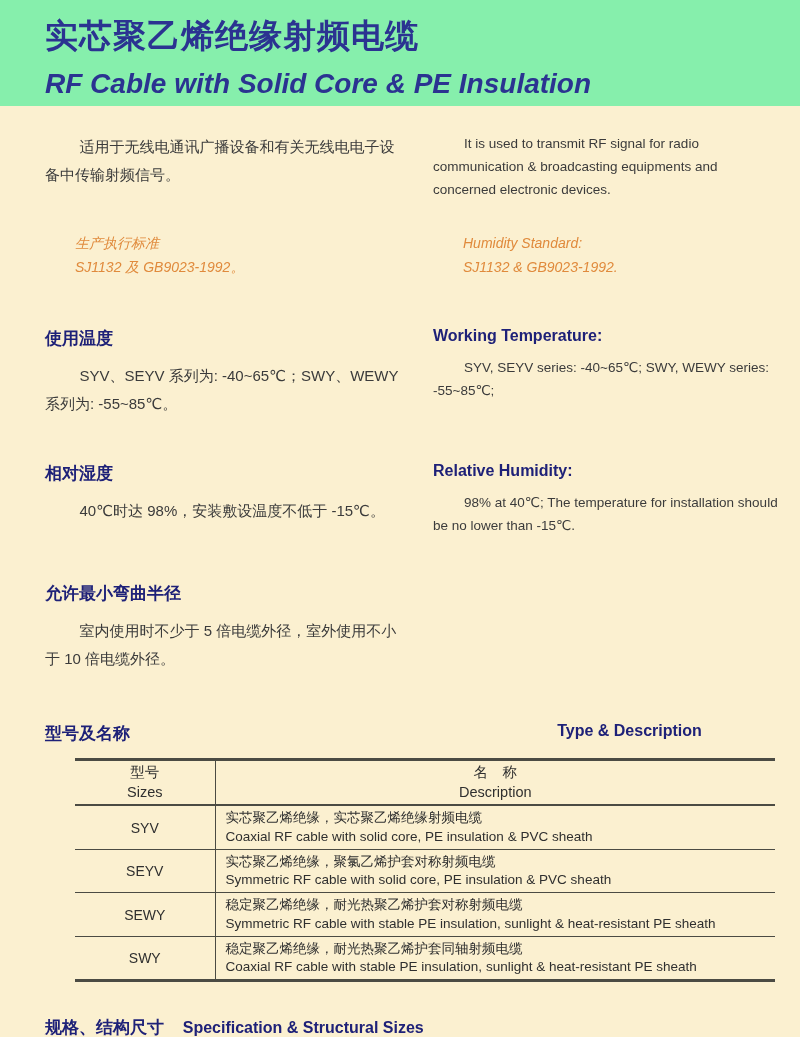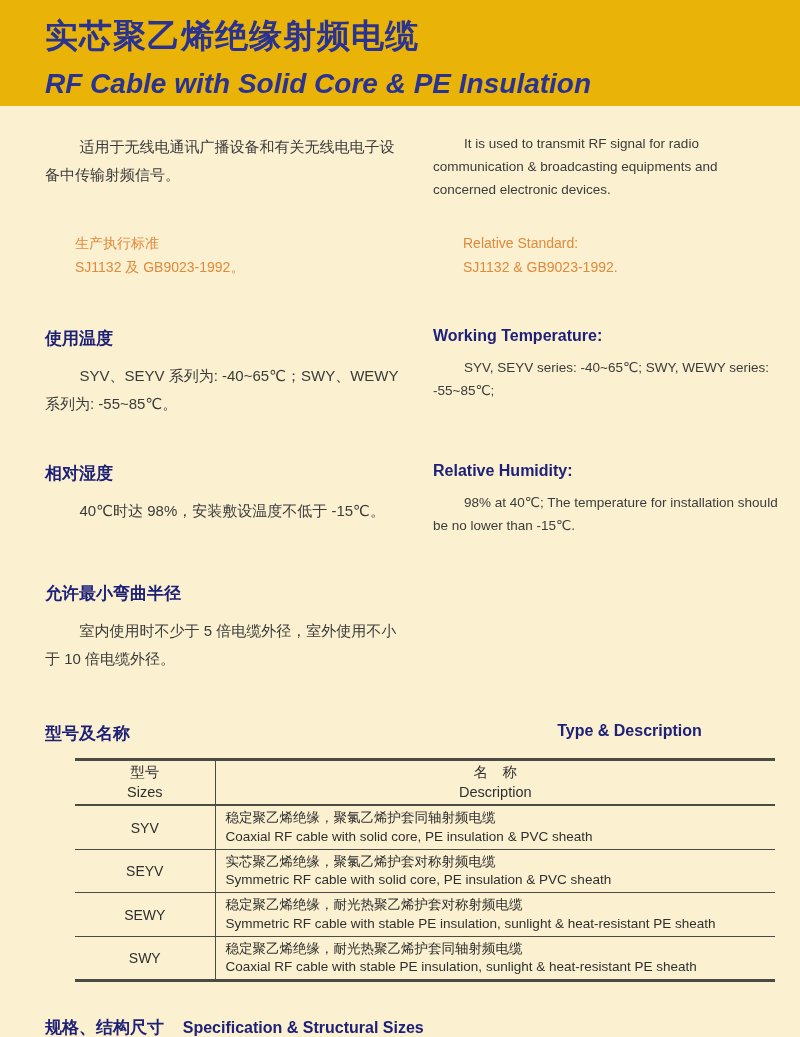--- a/index.html
+++ b/index.html
@@ -5,35 +5,35 @@
   * { box-sizing: border-box; }
   html, body { margin:0; padding:0; }
   body {
     width: 800px;
     font-family: "Liberation Sans", "DejaVu Sans", sans-serif;
     background:#ffffff;
   }
   .page { width:800px; min-height:1037px; background:#ffffff; }
 
   
-  .header { background:#eab308; padding:14px 20px 6px 45px; }
+  .header { background:#86efac; padding:14px 20px 6px 45px; }
   .title-zh { font-size:33px; font-weight:bold; color:#2b3391; margin:0 0 9px 0; letter-spacing:1px; }
   .title-en { font-size:28px; font-weight:bold; font-style:italic; color:#2b3391; margin:0; }
 
   
   .content { background:#fbf0d0; padding:27px 14px 30px 45px; min-height:930px; }
 
   .two-col { display:flex; }
   .col-left { width:388px; padding-right:24px; flex:none; }
   .col-right { flex:1; padding-right:4px; }
 
   .para-zh { font-size:15px; line-height:1.85; color:#3b3b3b; text-indent:2.3em; margin:0; }
   .para-en { font-size:13.5px; line-height:1.7; color:#3b3b3b; text-indent:2.3em; margin:0; }
 
-  .standard-row { margin-top:30px; }
+  .standard-row { margin-top:30px;font-style:italic; }
   .standard { color:#e08a3c; font-size:14px; line-height:1.7; padding-left:30px; }
 
   .section-row { display:flex; }
   .mt-lg { margin-top:48px; }
   .mt-md { margin-top:44px; }
   .sec-title-zh { font-size:17px; font-weight:bold; color:#1e2178; margin:0 0 12px 0; }
   .sec-title-en { font-size:16px; font-weight:bold; color:#1e2178; margin:0 0 12px 0; }
 
   
   .type-head-row { display:flex; margin-top:50px;gap:40px; }
@@ -81,21 +81,21 @@
 
     <div class="two-col standard-row">
       <div class="col-left">
         <div class="standard">
           <div>生产执行标准</div>
           <div>SJ1132 及 GB9023-1992。</div>
         </div>
       </div>
       <div class="col-right">
         <div class="standard">
-          <div>Relative Standard:</div>
+          <div>Humidity Standard:</div>
           <div>SJ1132 &amp; GB9023-1992.</div>
         </div>
       </div>
     </div>
 
     <div class="two-col section-row mt-lg">
       <div class="col-left">
         <h3 class="sec-title-zh">使用温度</h3>
         <p class="para-zh">SYV、SEYV 系列为: -40~65℃；SWY、WEWY 系列为: -55~85℃。</p>
       </div>
@@ -138,21 +138,21 @@
           <th>
             <div>名　称</div>
             <div>Description</div>
           </th>
         </tr>
       </thead>
       <tbody>
         <tr>
           <td class="type-cell vdiv">SYV</td>
           <td>
-            <span class="desc-zh">稳定聚乙烯绝缘，聚氯乙烯护套同轴射频电缆</span>
+            <span class="desc-zh">实芯聚乙烯绝缘，实芯聚乙烯绝缘射频电缆</span>
             <span class="desc-en">Coaxial RF cable with solid core, PE insulation &amp; PVC sheath</span>
           </td>
         </tr>
         <tr>
           <td class="type-cell vdiv">SEYV</td>
           <td>
             <span class="desc-zh">实芯聚乙烯绝缘，聚氯乙烯护套对称射频电缆</span>
             <span class="desc-en">Symmetric RF cable with solid core, PE insulation &amp; PVC sheath</span>
           </td>
         </tr>

